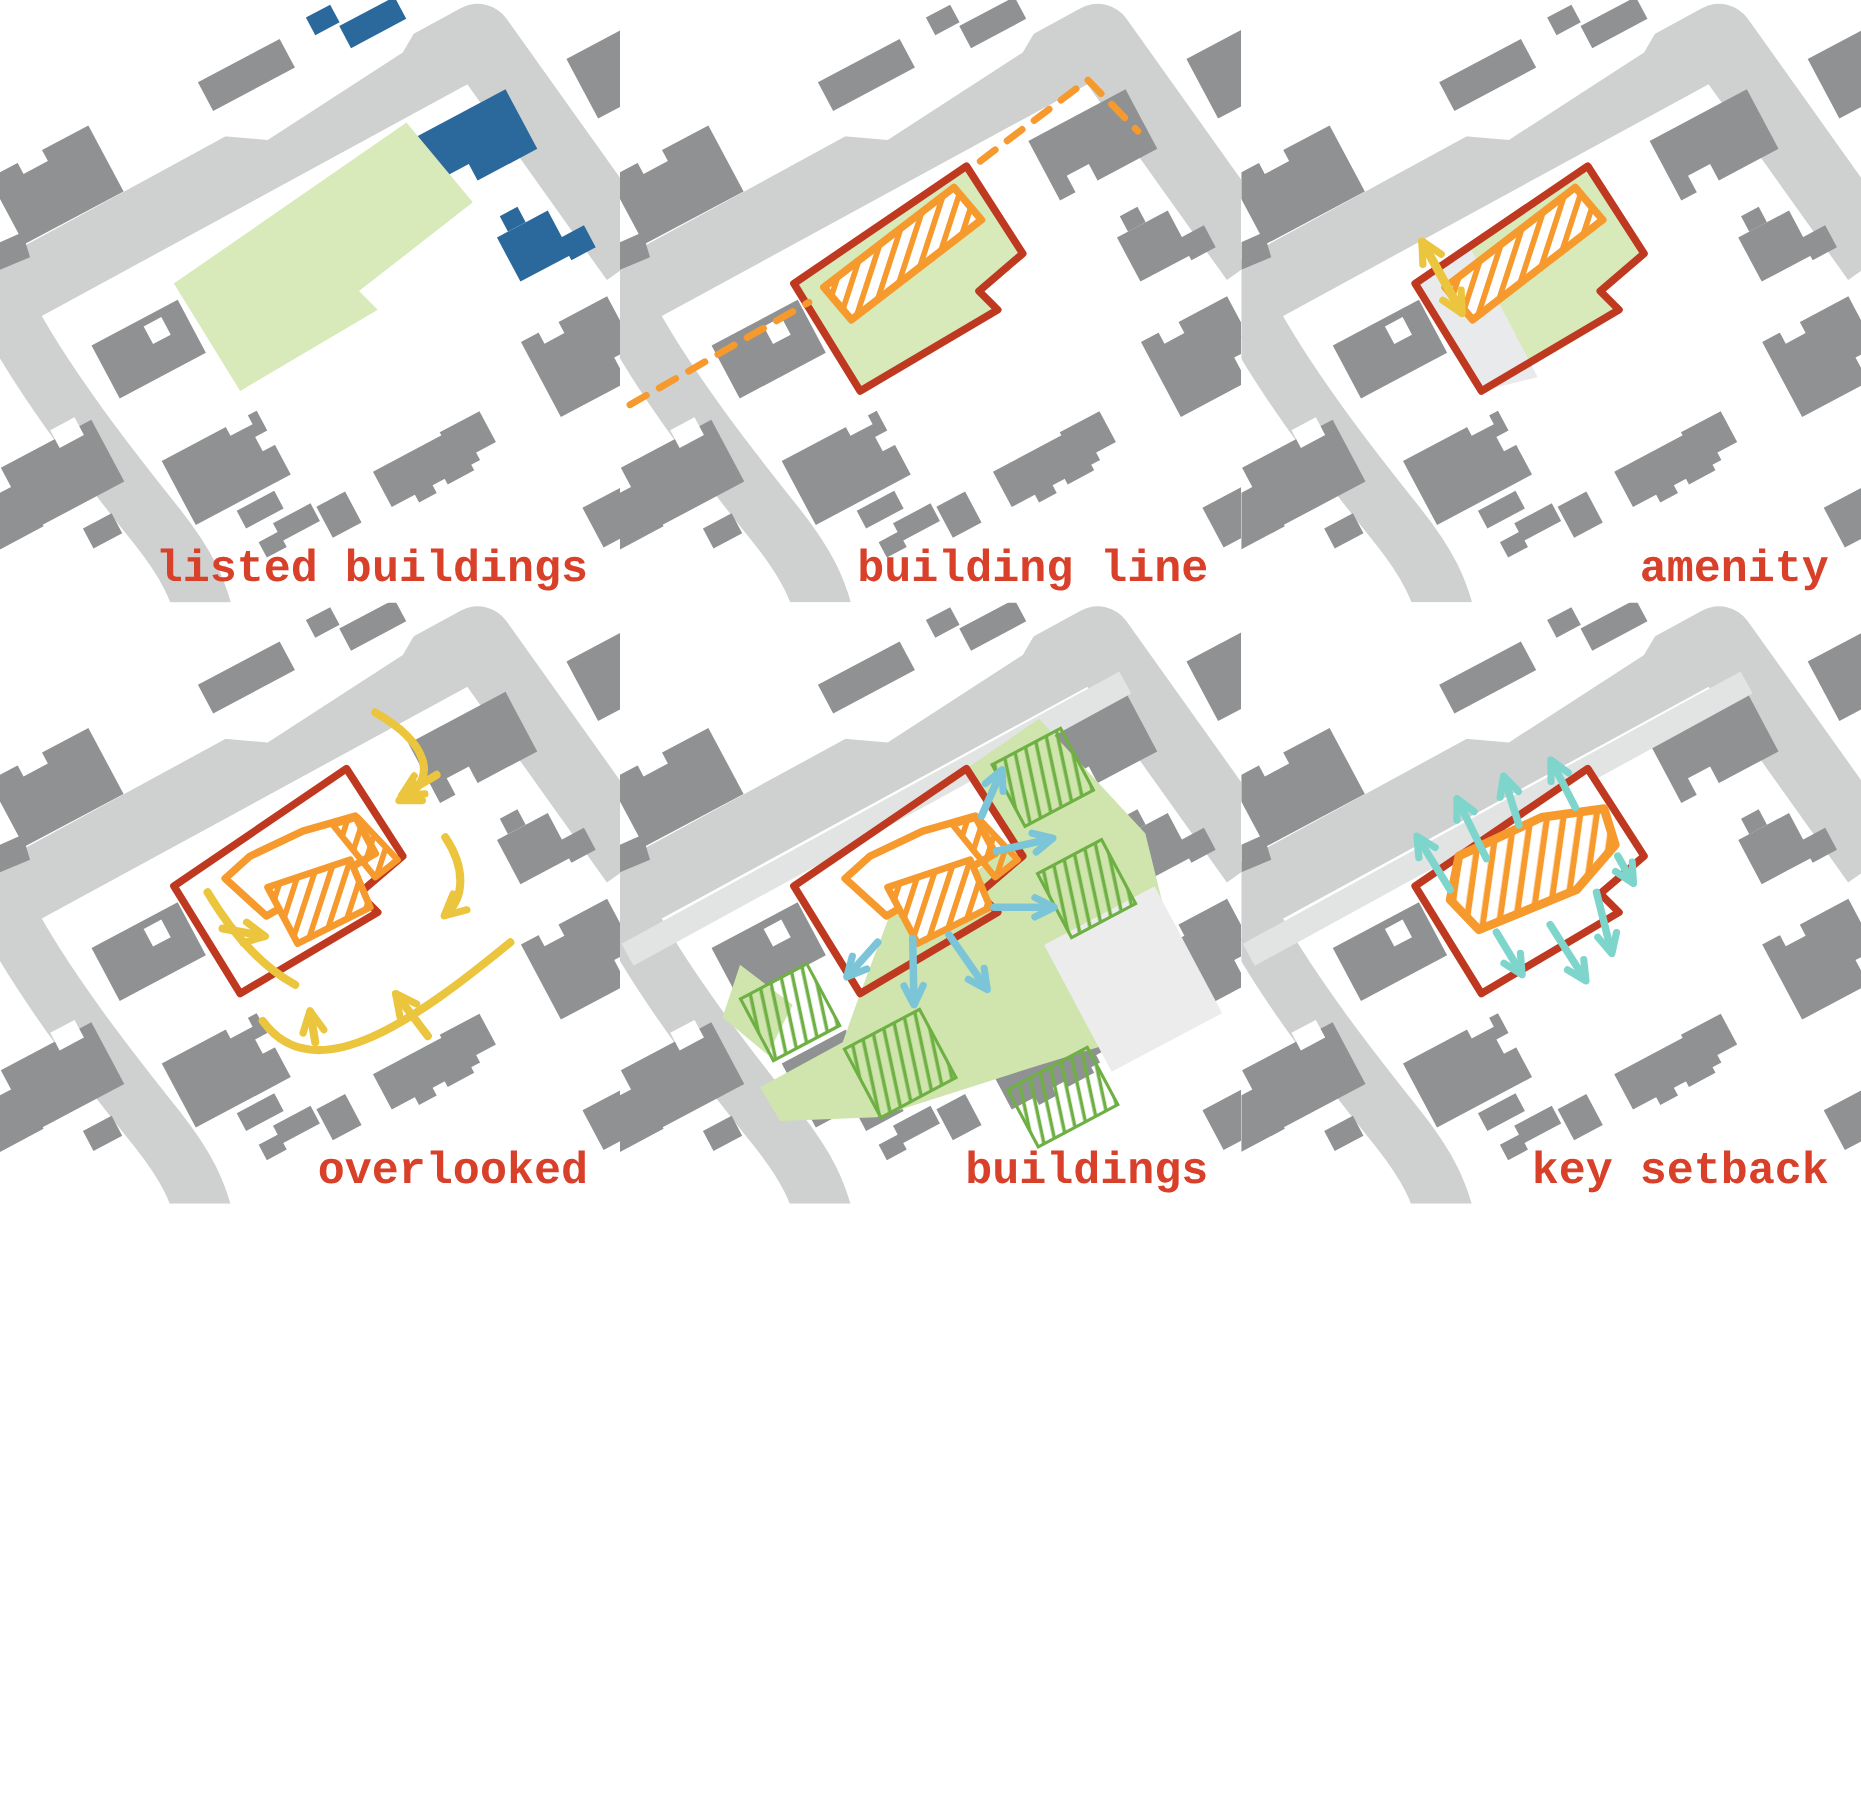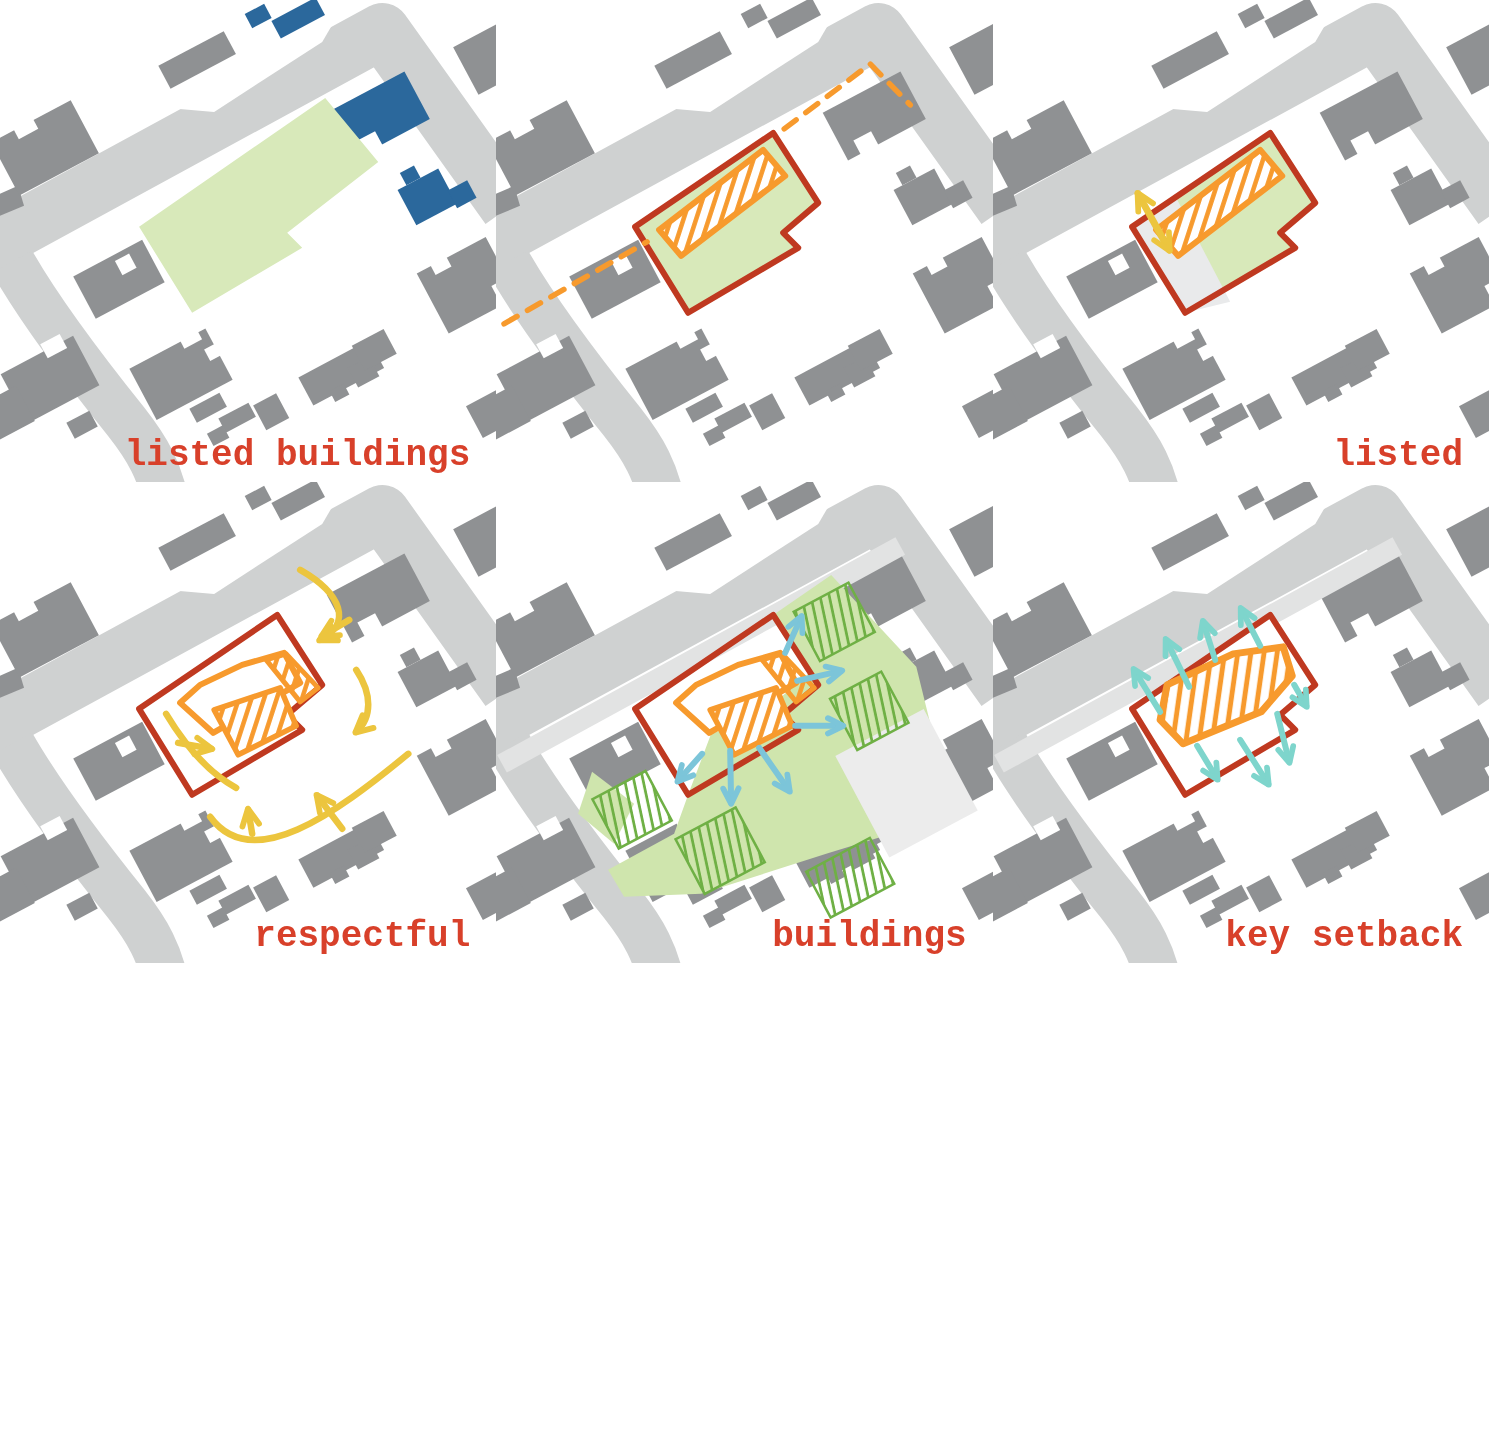--- a/index.html
+++ b/index.html
@@ -163,52 +163,53 @@
   </figure>
 
 
   <figure class="panel">
     <svg class="map" viewBox="0 0 496 482" preserveAspectRatio="none">
       <use href="#basemap"></use>
       <use href="#siteOutlinePoly" fill="#d8e9ba" stroke="#bf3920" stroke-width="6" stroke-linejoin="round"></use>
       <path d="M 8,324 L 151,242 M 288,129 L 374,64 L 414,105" fill="none" stroke="#f79a2d" stroke-width="5.5" stroke-dasharray="15 12" stroke-linecap="round" stroke-linejoin="round"></path>
       <use href="#sketchA"></use>
     </svg>
+    <figcaption class="cap">building line</figcaption>
   </figure>
 
   <figure class="panel">
     <svg class="map" viewBox="0 0 496 482" preserveAspectRatio="none">
       <use href="#basemap"></use>
       <use href="#siteOutlinePoly" fill="#d8e9ba"></use>
       <polygon points="139,227 183,198 237,302 192,313" fill="#e9eaeb"></polygon>
       <use href="#siteOutlinePoly" fill="none" stroke="#bf3920" stroke-width="6" stroke-linejoin="round"></use>
       <use href="#sketchA"></use>
       <path d="M 145,194 L 176,250" fill="none" stroke="#ecc53e" stroke-width="7" stroke-linecap="round" marker-start="url(#mGoldStart)" marker-end="url(#mGold)"></path>
     </svg>
-    <figcaption class="cap">listed</figcaption>
+    <figcaption class="cap">amenity</figcaption>
   </figure>
 
 
   <figure class="panel">
     <svg class="map" viewBox="0 0 496 482" preserveAspectRatio="none">
       <use href="#basemap"></use>
       <use href="#siteOutlinePoly" fill="#ffffff" stroke="#bf3920" stroke-width="6" stroke-linejoin="round"></use>
       <use href="#sketchD"></use>
       <g fill="none" stroke="#ecc53e" stroke-width="6.5" stroke-linecap="round">
         <path d="M 300,88 C 342,112 352,142 320,158" marker-end="url(#mGold)"></path>
         <path d="M 349,138 L 322,154" marker-end="url(#mGold)"></path>
         <path d="M 356,188 C 372,212 372,236 356,250" marker-end="url(#mGold)"></path>
         <path d="M 210,335 C 252,393 335,332 408,272"></path>
         <path d="M 342,347 L 317,314" marker-end="url(#mGold)"></path>
         <path d="M 252,352 L 248,328" marker-end="url(#mGold)"></path>
         <path d="M 166,232 C 190,272 214,294 236,306"></path>
         <path d="M 178,261 L 211,267" marker-end="url(#mGold)"></path>
       </g>
     </svg>
-    <figcaption class="cap">respectful</figcaption>
+    <figcaption class="cap">overlooked</figcaption>
   </figure>
 
   <figure class="panel">
     <svg class="map" viewBox="0 0 496 482" preserveAspectRatio="none">
       <use href="#basemap"></use>
       <path d="M 6,282 L 404,64" fill="none" stroke="#e2e3e3" stroke-width="20"></path>
       <path d="M 277,133 L 335,93 L 420,185 L 438,258 L 418,345 L 330,372 L 205,412 L 128,415 L 112,388 L 178,352 L 192,313 L 215,252 L 262,235 L 312,192 Z" fill="#cfe5ad"></path>
       <polygon points="96,290 138,322 118,362 82,332" fill="#cfe5ad"></polygon>
       <rect x="360" y="244" width="100" height="115" transform="rotate(-28 410 301)" fill="#ececec"></rect>
       <g fill="url(#hatchGarden)" stroke="#6fb045" stroke-width="2.5">

